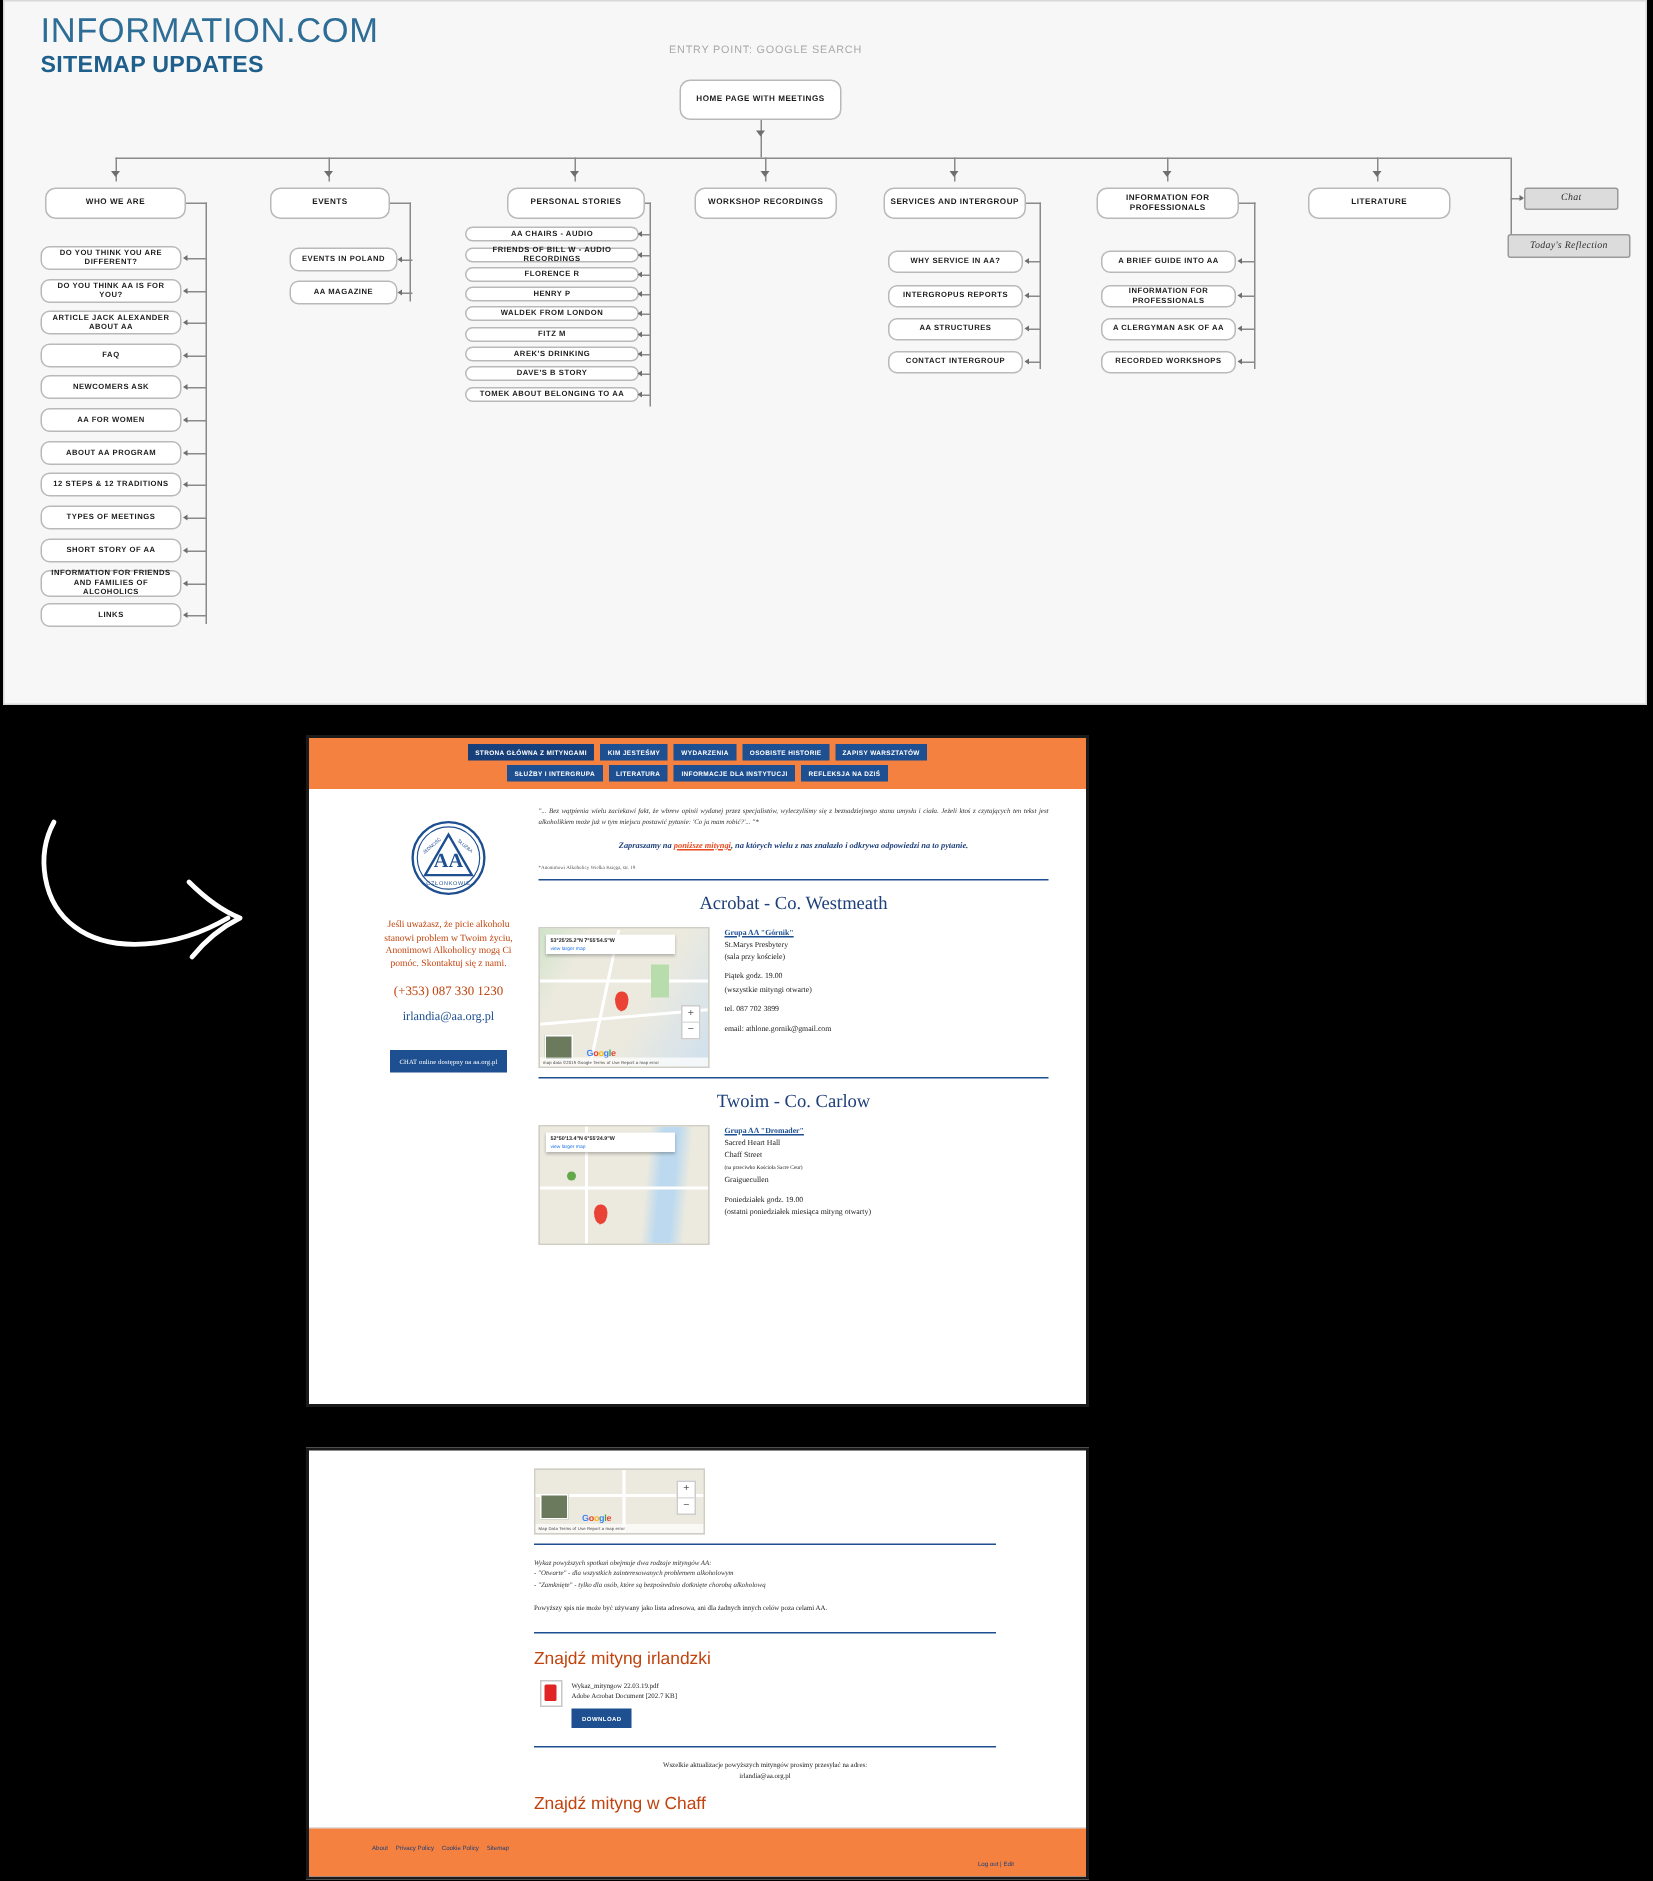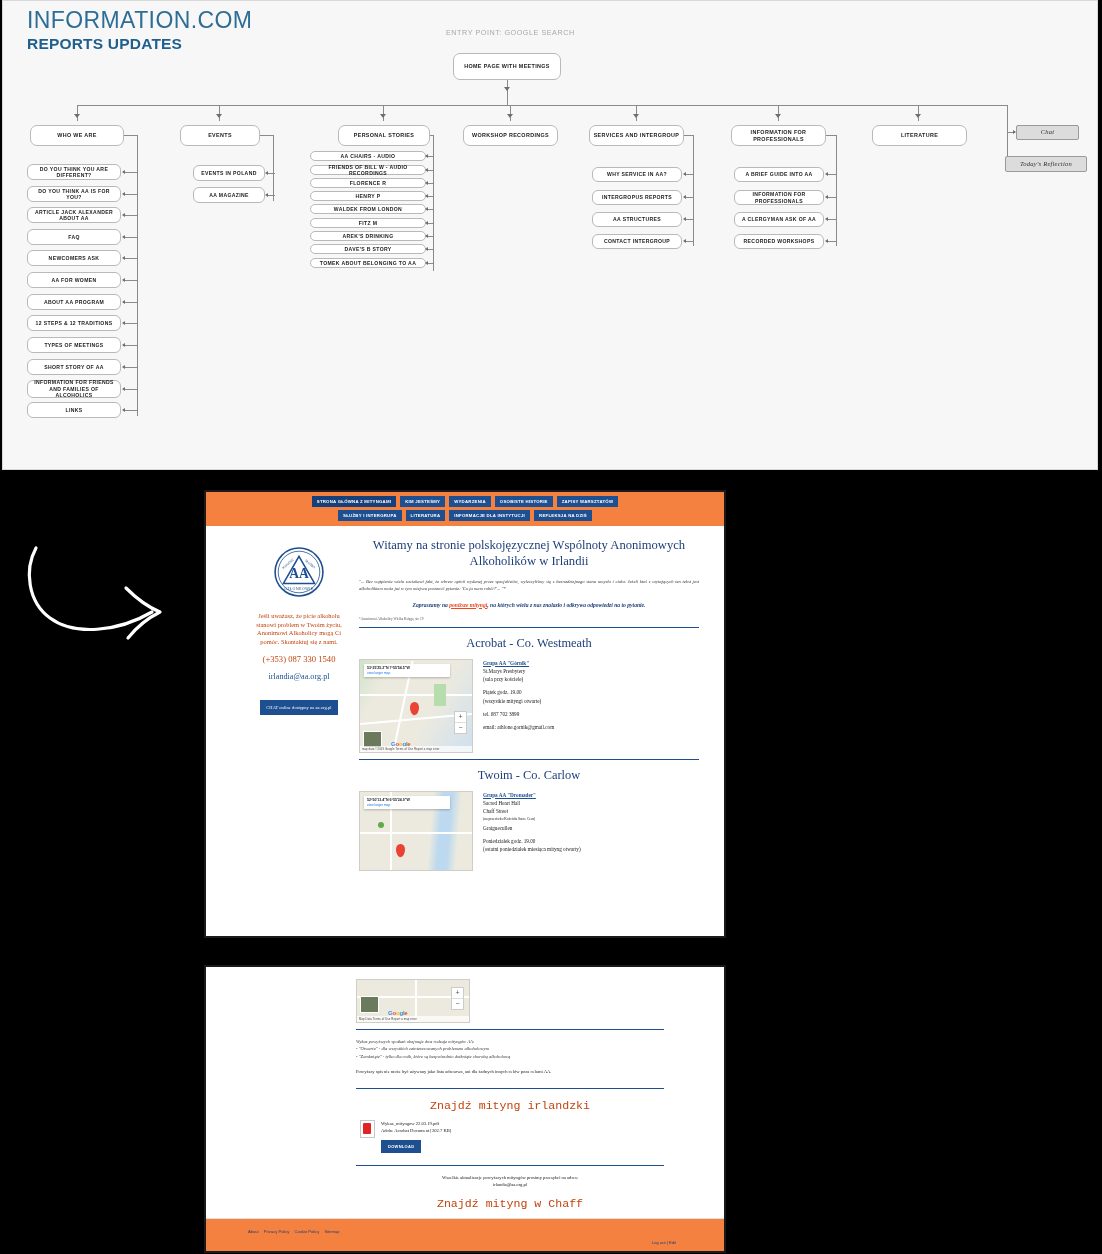--- a/index.html
+++ b/index.html
@@ -330,24 +330,24 @@
     color: #333;
   }
   .note-p2 {
     font-family: "Liberation Serif", serif;
     font-size: 4.6px;
     line-height: 7.4px;
     color: #222;
     margin-top: 8px;
   }
   .find-h {
-    font-family: Liberation Mono, monospace;
+    font-family: Liberation Sans, sans-serif;
     font-size: 11.6px;
     color: #c1440e;
-    text-align: center;
+    text-align: left;
     margin: 10px 0 8px 0;
   }
   .pdf-row { display: flex; align-items: flex-start; gap: 6px; padding-left: 4px;}
   .pdf-icon {
     width: 13px; height: 16px; flex: 0 0 13px;
     background: #fff; border: 1px solid #c7c7c7;
     position: relative;
   }
   .pdf-icon:after {
     content: ""; position: absolute; left: 2px; top: 2.5px;
@@ -396,21 +396,21 @@
     font-size: 4.1px; color: #1d3f7a;
   }
 </style>
 </head>
 <body>
 
 <div id="sitemap-panel">
 
   <div id="sitemap-title-block">
     <div id="sitemap-title-main">INFORMATION.COM</div>
-    <div id="sitemap-title-sub">REPORTS UPDATES</div>
+    <div id="sitemap-title-sub">SITEMAP UPDATES</div>
   </div>
 
   <div id="entry-point-label">ENTRY POINT: GOOGLE SEARCH</div>
 
   <div class="node big" style="left:450px; top:52px; width:108px; height:27px;">HOME PAGE WITH MEETINGS</div>
 
   <div class="vline" style="left:504px; top:79px; height:25px;"></div>
   <div class="arrow-down" style="left:501px; top:86px;"></div>
 
   <div class="hline" style="left:74px; top:104px; width:930px;"></div>
@@ -587,27 +587,26 @@
       <svg class="aa-logo" viewBox="0 0 100 100">
         <circle cx="50" cy="50" r="46" fill="none" stroke="#1d4f91" stroke-width="3"></circle>
         <circle cx="50" cy="50" r="40" fill="none" stroke="#1d4f91" stroke-width="1.5"></circle>
         <polygon points="50,20 80,72 20,72" fill="none" stroke="#1d4f91" stroke-width="3"></polygon>
         <text x="50" y="62" font-size="26" font-weight="bold" fill="#1d4f91" text-anchor="middle" font-family="Liberation Serif, serif">AA</text>
         <text x="50" y="84" font-size="7" fill="#1d4f91" text-anchor="middle" letter-spacing="1" font-family="Liberation Sans, sans-serif">CZŁONKOWIE</text>
         <text x="30" y="36" font-size="6" fill="#1d4f91" text-anchor="middle" transform="rotate(-40 30 36)" font-family="Liberation Sans, sans-serif">JEDNOŚĆ</text>
         <text x="70" y="36" font-size="6" fill="#1d4f91" text-anchor="middle" transform="rotate(40 70 36)" font-family="Liberation Sans, sans-serif">SŁUŻBA</text>
       </svg>
       <div class="warn-text">Jeśli uważasz, że picie alkoholu stanowi problem w Twoim życiu, Anonimowi Alkoholicy mogą Ci pomóc. Skontaktuj się z nami.</div>
-      <div class="phone-text">(+353) 087 330 1540</div>
+      <div class="phone-text">(+353) 087 330 1230</div>
       <div class="email-text">irlandia@aa.org.pl</div>
       <div class="chat-btn">CHAT online dostępny na aa.org.pl</div>
     </div>
 
     <div class="right-col">
-      <div class="welcome-h">Witamy na stronie polskojęzycznej Wspólnoty Anonimowych Alkoholików w Irlandii</div>
       <div class="quote-p">"... Bez wątpienia wielu zaciekawi fakt, że wbrew opinii wydanej przez specjalistów, wyleczyliśmy się z beznadziejnego stanu umysłu i ciała. Jeżeli ktoś z czytających ten tekst jest alkoholikiem może już w tym miejscu postawić pytanie: 'Co ja mam robić?'... "*</div>
       <div class="invite-p"><span>Zapraszamy na </span><span class="hl">poniższe mityngi</span><span>, na których wielu z nas znalazło i odkrywa odpowiedzi na to pytanie.</span></div>
       <div class="src-note">*Anonimowi Alkoholicy Wielka Księga, str. 19</div>
       <div class="divider"></div>
 
       <div class="city-h">Acrobat - Co. Westmeath</div>
       <div class="meet-row">
         <div class="map-box">
           <div style="position:absolute;left:0;top:0;width:100%;height:100%;background:
                linear-gradient(120deg,#cfe3c9 0%,#eceadf 22%,#eceadf 60%,#cfe0ef 100%);"></div>

